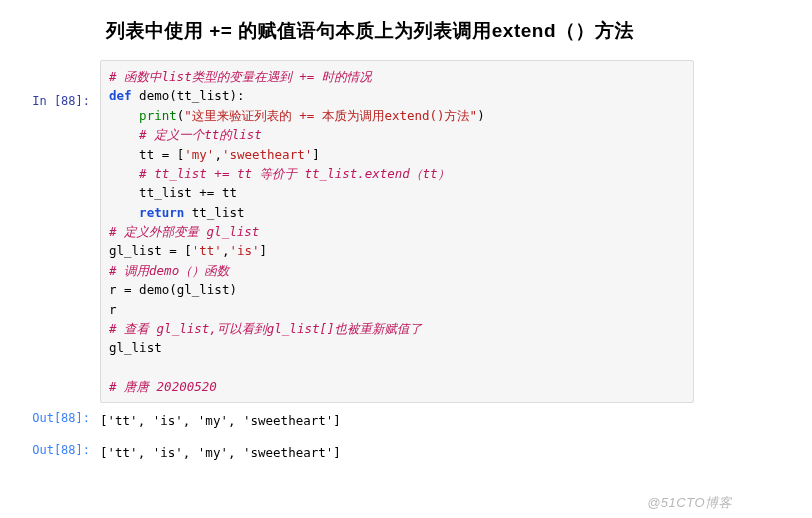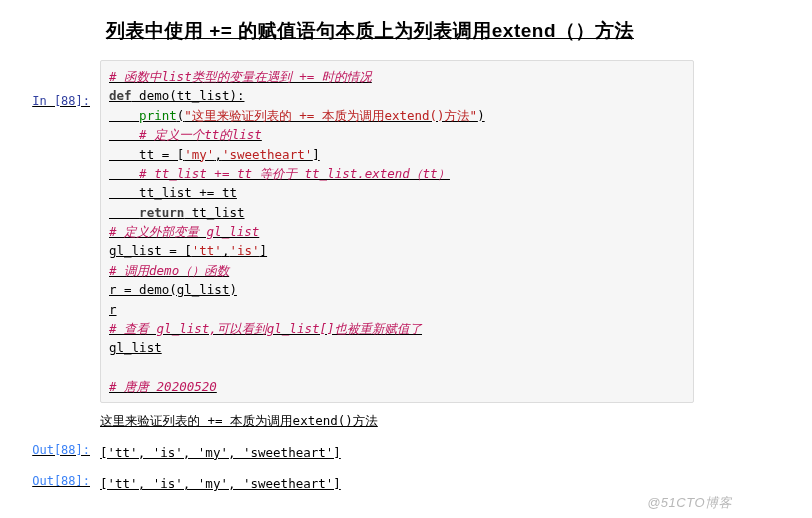--- a/index.html
+++ b/index.html
@@ -8,21 +8,20 @@
     background: #ffffff;
     font-family: "Helvetica Neue", Arial, sans-serif;
     font-size: 13px;
     color: #000;
   }
   .page {
     width: 740px;
     height: 518px;
     position: relative;
     box-sizing: border-box;
-    text-decoration: underline;
   }
   .title {
     font-weight: 700;
     font-size: 19px;
     text-align: center;
     padding: 18px 0 14px 0;
     letter-spacing: 0.5px;
   }
   .cell {
     display: flex;
@@ -55,21 +54,21 @@
     flex: 1;
     padding: 4px 8px 4px 0;
     margin-right: 46px;
     font-family: "DejaVu Sans Mono", Menlo, Consolas, monospace;
     font-size: 12.5px;
     line-height: 1.55;
     white-space: pre;
   }
   .plain-out { padding-left: 0; }
   .c-comment { color: #be185d; font-style: italic; }
-  .c-kw { color: #404040; font-weight: 700; }
+  .c-kw { color: #1d4ed8; font-weight: 700; }
   .c-builtin { color: #008000; }
   .c-str { color: #BA2121; }
   .watermark {
     position: absolute;
     right: 8px;
     bottom: 6px;
     color: #b8b8b8;
     font-size: 13px;
     font-style: italic;
     letter-spacing: 0.5px;
@@ -96,24 +95,20 @@
 <span>gl_list = [</span><span class="c-str">'tt'</span><span>,</span><span class="c-str">'is'</span><span>]</span>
 <span class="c-comment"># 调用demo（）函数</span>
 <span>r = demo(gl_list)</span>
 <span>r</span>
 <span class="c-comment"># 查看 gl_list,可以看到gl_list[]也被重新赋值了</span>
 <span>gl_list</span>
 <span></span>
 <span class="c-comment"># 唐唐 20200520</span></div>
   </div>
 
-  <div class="cell">
-    <div class="prompt"></div>
-    <div class="plain-out">这里来验证列表的 += 本质为调用extend()方法</div>
-  </div>
 
   <div class="cell">
     <div class="prompt out">Out[88]:</div>
     <div class="output-area">['tt', 'is', 'my', 'sweetheart']</div>
   </div>
 
   <div class="cell">
     <div class="prompt out">Out[88]:</div>
     <div class="output-area">['tt', 'is', 'my', 'sweetheart']</div>
   </div>

